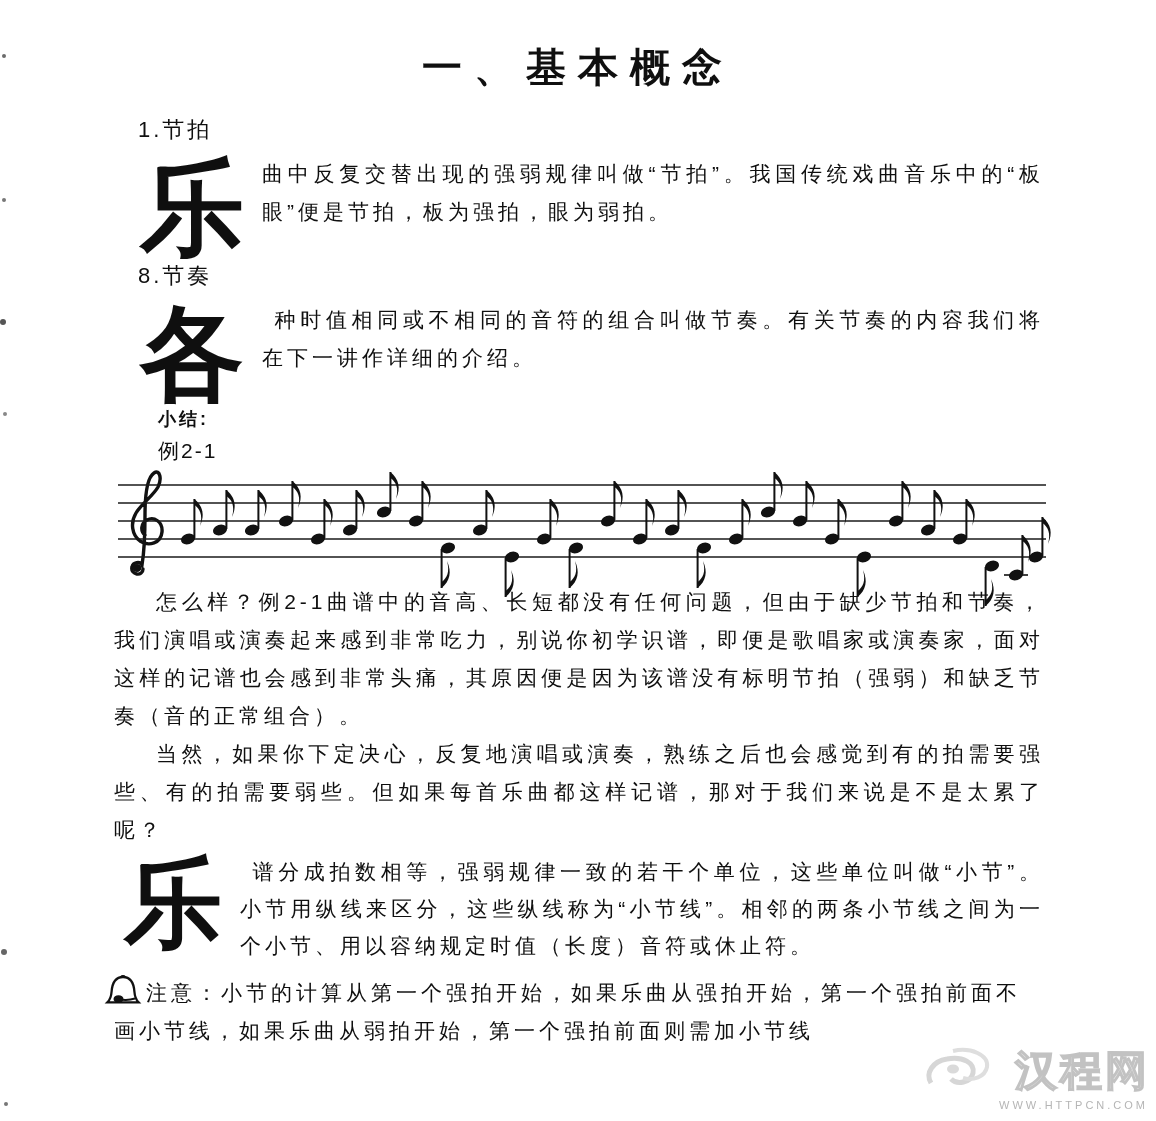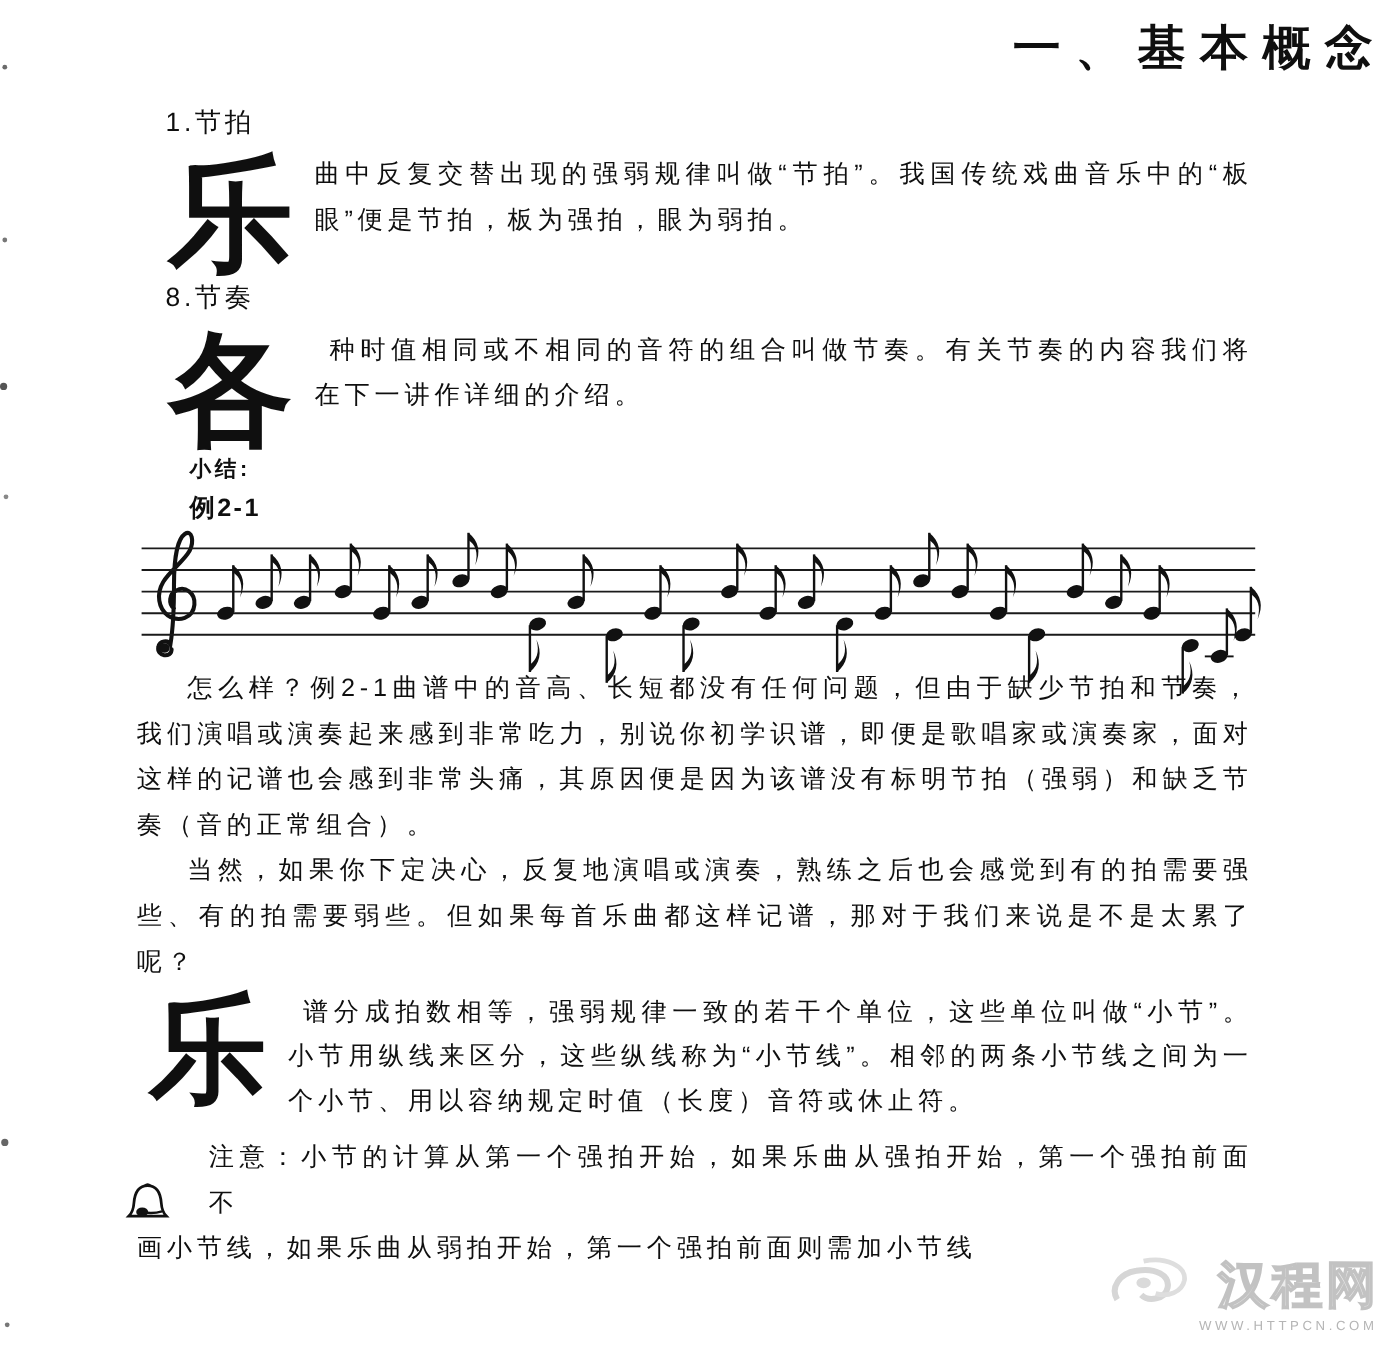--- a/index.html
+++ b/index.html
@@ -3,21 +3,21 @@
 <meta charset="utf-8">
 <style>
   html,body{margin:0;padding:0;}
   body{
     width:1156px;height:1121px;overflow:hidden;position:relative;
     background:#ffffff;color:#0f0f0f;
     font-family:"Liberation Sans",sans-serif;
   }
   .content{padding:0 112px 0 114px;}
   .doc-title{
-    margin:0;padding-top:12px;text-align:right;
+    margin:0;padding-top:40px;text-align:center;
     font-size:40px;font-weight:bold;letter-spacing:12px;
   }
   .sec-heading{
     clear:both;font-size:22px;font-weight:normal;letter-spacing:3px;
     margin:20px 0 0 24px;
   }
   .dropcap-para{clear:both;margin-top:10px;}
   .dropcap{
     float:left;font-family:"Liberation Serif",serif;font-weight:bold;
     font-size:104px;line-height:1.0;margin:2px 18px 0 26px;
@@ -27,28 +27,28 @@
     margin:0;font-size:21px;line-height:38px;letter-spacing:4px;
     text-align:justify;word-break:break-all;text-justify:inter-character;
   }
   .indent{text-indent:2em;}
   .indent-half{text-indent:0.6em;}
   .summary-label{
     clear:both;font-size:18px;font-weight:bold;letter-spacing:3px;
     margin:14px 0 6px 44px;
   }
   .example-label{
-    font-size:21px;font-weight:bold;letter-spacing:2px;
+    font-size:21px;font-weight:normal;letter-spacing:2px;
     margin:6px 0 0 40px;
   }
   .staff-wrap{margin:4px 0 0 4px;}
   #staff-svg{overflow:visible;display:block;}
   .para{margin-top:6px;}
   .notice-row{
-    display:flex;align-items:flex-end;gap:32px;
+    display:flex;align-items:center;gap:4px;
     margin:8px 0 0 -10px;
   }
   .notice-text{flex:1;margin-top:2px;}
   .clip-line{margin-top:0;}
   .specks{
     position:absolute;left:2px;top:54px;width:4px;height:4px;
     background:#6b6b6b;border-radius:50%;
     box-shadow:0 144px 0 #777,-1px 266px 0 1px #555,1px 358px 0 #888,
                0 896px 0 1px #666,2px 1048px 0 #777;
   }

